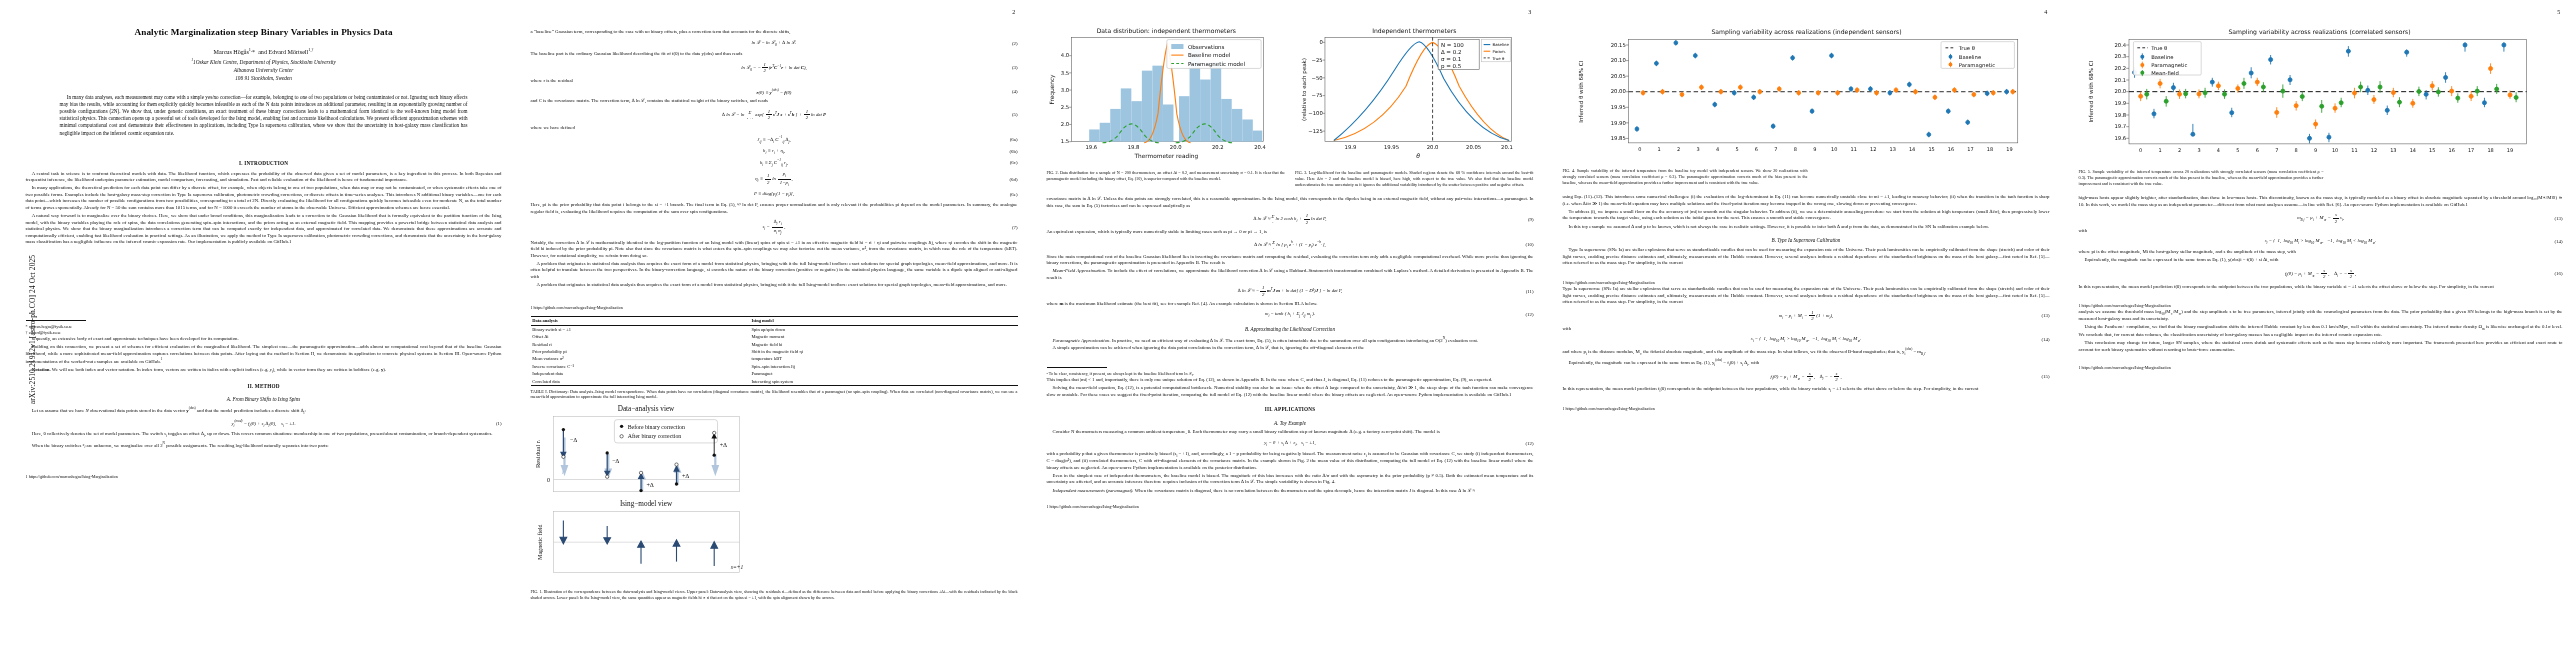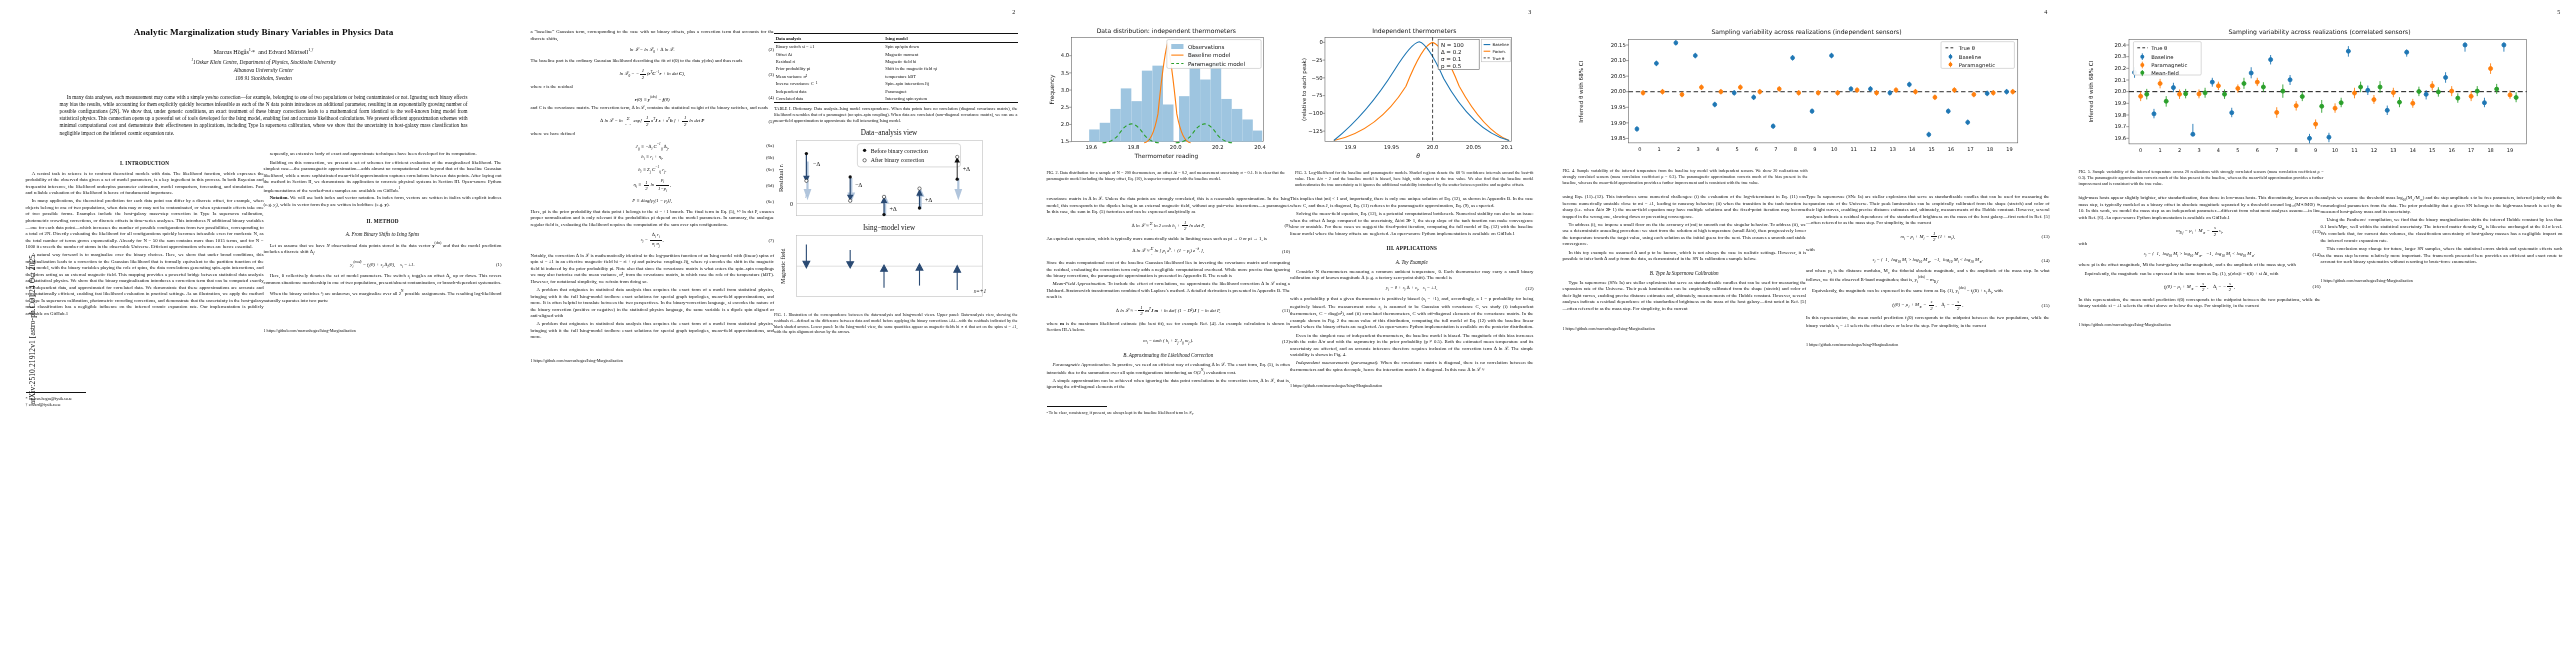--- a/index.html
+++ b/index.html
@@ -56,21 +56,21 @@
 
   .abstract {
     margin: 11px 34px 0 34px;
     font-size: 5.1px; line-height: 1.42;
     text-align: justify; text-indent: 7.2px;
     hyphens: auto;
   }
 
   
   .cols {
-    display:flex; gap: 0; margin-top: 11px;
+    display:flex; gap: 0; margin-top: 11px; flex-direction: column;
   }
   .col { flex:1 1 0; min-width:0; }
   .page.p1 .cols { margin-top: 14.5px; }
 
   .secthead {
     text-align:center; font-weight:bold; font-size: 5.2px;
     letter-spacing:0.2px; margin: 8.3px 0 5px 0;
     text-transform: uppercase;
   }
   .subsecthead {
@@ -129,21 +129,21 @@
 </head>
 <body>
 
 <div id="sheet">
 
   <div class="page p1">
 
     <div class="arxiv-stamp">arXiv:2510.21912v1  [astro-ph.CO]  24 Oct 2025</div>
 
     <div class="titleblock">
-      <div class="paper-title">Analytic Marginalization study Binary Variables in Physics Data</div>
+      <div class="paper-title">Analytic Marginalization steep Binary Variables in Physics Data</div>
       <div class="authors">
         Marcus Högås<sup>1,</sup>*&nbsp; and Edvard Mörtsell<sup>1,†</sup>
       </div>
       <div class="affil">
         <sup>1</sup><span>1Oskar Klein Centre, Department of Physics, Stockholm University</span><br>
         <span>Albanova University Center</span><br>
         <span>106 91 Stockholm, Sweden</span>
       </div>
     </div>
 

